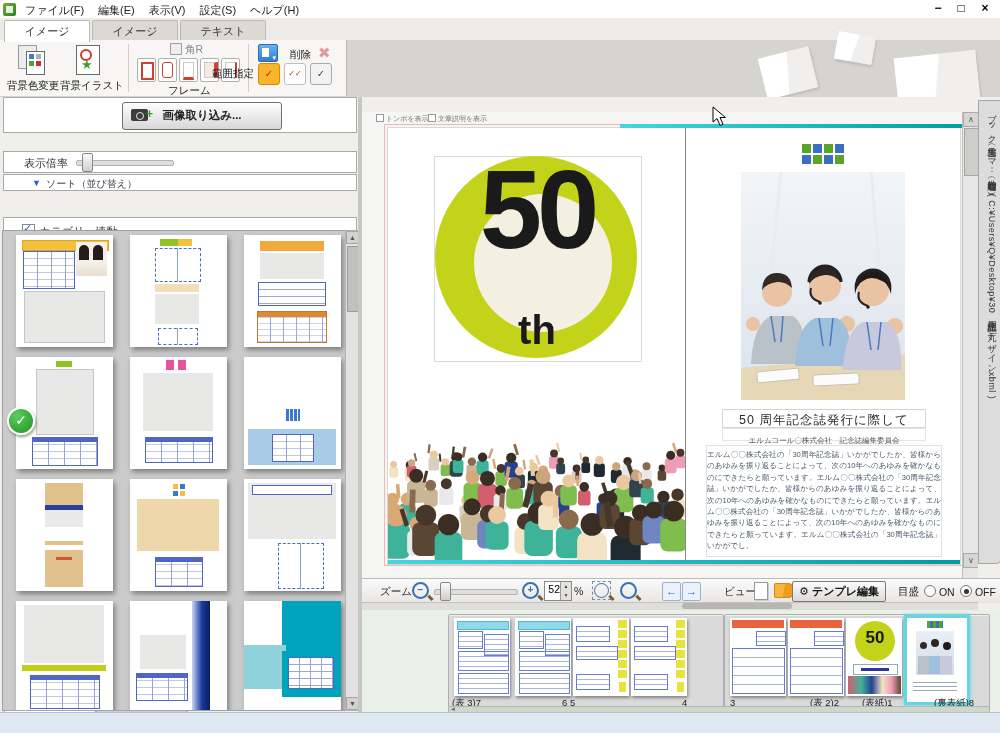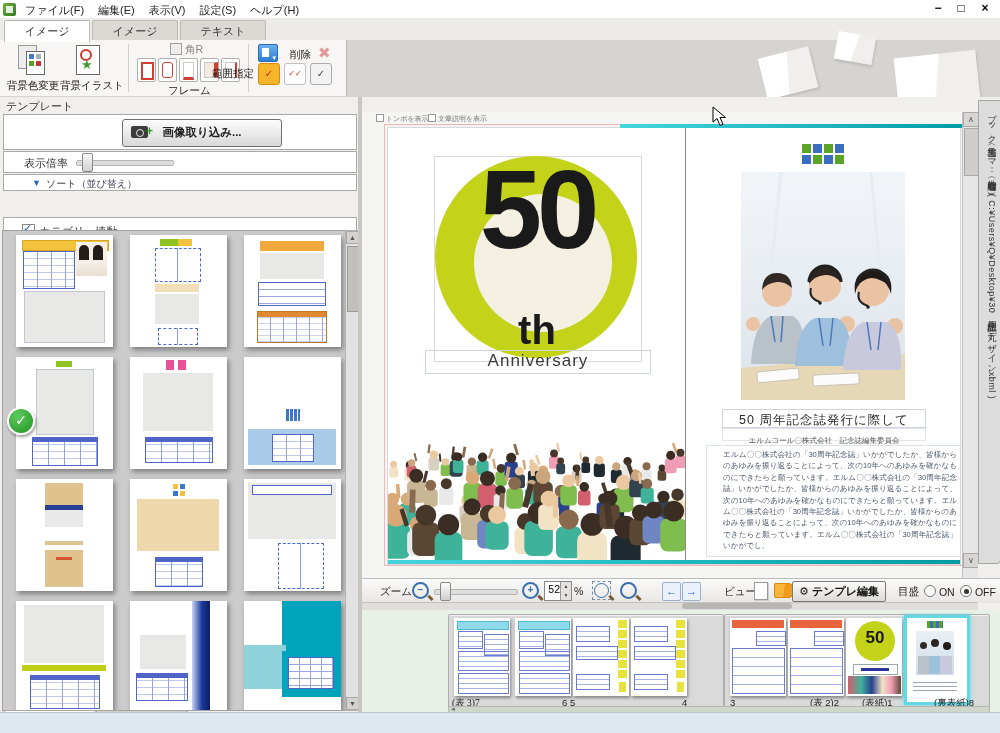--- a/index.html
+++ b/index.html
@@ -97,21 +97,21 @@
   .guide{position:absolute;border:1px solid #d9d9d9;}
   .framebox{position:absolute;border:1px solid #ccd4dc;}
   #big50{left:0;right:0;top:26px;text-align:center;font-size:112px;font-weight:800;letter-spacing:-5px;color:#1a1a1a;line-height:1;}
   #th50{left:0;right:0;top:182px;text-align:center;font-size:40px;font-weight:700;color:#1a1a1a;line-height:1;}
   #anniv{font-size:17px;color:#3a3a3a;letter-spacing:1px;}
   #covertitle{font-size:21px;font-weight:800;color:#2a35a0;}
   #covercompany{font-size:12.5px;font-weight:800;color:#1e1e1e;}
   .ctext{text-align:center;}
   #backheading{font-size:12.5px;color:#2b2b2b;letter-spacing:1px;}
   #backsub{font-size:7.5px;color:#555;}
-  #backbody{font-size:7.6px;line-height:1.5;color:#4a5668;text-align:justify;border:1px solid #dde2e8;padding:3px 16px;}
+  #backbody{font-size:7.6px;line-height:1.5;color:#4a5668;text-align:justify;border:1px solid #dde2e8;padding:3px 0;}
   .lg{position:absolute;width:9px;height:9px;}
   
   #vscroll{left:600px;top:0;width:16px;height:466px;background:#e6e6e6;border-left:1px solid #c0c0c0;}
   .vsbtn{position:absolute;left:0;width:16px;height:15px;background:#d8d6d3;border:1px solid #aaa;box-sizing:border-box;
       font-size:8px;text-align:center;line-height:13px;color:#555;}
   
   #zoombar{left:0;top:481px;width:638px;height:24px;background:linear-gradient(#fafafa,#e8e6e3);border-top:1px solid #bbb;font-size:10.5px;}
   .mag{position:absolute;width:13px;height:13px;border:2px solid #3a6fb0;border-radius:50%;color:#3a6fb0;
        font-weight:bold;font-size:10px;text-align:center;line-height:11px;}
   .mag:after{content:"";position:absolute;right:-4px;bottom:-4px;width:2.5px;height:6px;background:#7a5a30;transform:rotate(-45deg);}
@@ -222,21 +222,21 @@
   <div class="book" style="left:836px;top:-6px;width:38px;height:28px;transform:rotate(10deg);"></div>
   <div class="book" style="left:896px;top:14px;width:82px;height:50px;transform:rotate(-6deg);"></div>
 
   <svg class="abs" id="cursor" viewBox="0 0 15 21">
     <path d="M1,1 L1,16 L5,12.5 L8,19.5 L11,18.2 L8,11.5 L13.5,11.5 Z" fill="#fff" stroke="#000" stroke-width="1"></path>
   </svg>
 </div>
 
 <div class="abs" id="leftpanel">
   <div class="abs lp-label" style="left:6px;top:2px;">テンプレート</div>
-  <div class="lp-box" style="top:17px;height:34px;">
+  <div class="lp-box" style="top:0;height:34px;">
     <div id="importbtn">
       <span class="cam"></span>
       <span>画像取り込み...</span>
     </div>
   </div>
   <div class="lp-box" style="top:54px;height:20px;">
     <span class="abs lp-label" style="left:20px;top:4px;">表示倍率</span>
     <span class="slider-track" style="left:72px;top:8px;width:96px;"></span>
     <span class="slider-thumb" style="left:78px;top:1px;"></span>
   </div>
@@ -345,21 +345,20 @@
     <span class="abs tinychk" style="left:66px;top:2px;"><span class="tinybox"></span> <span>文章説明を表示</span></span>
 
     <div class="abs" id="pinkrect"></div>
 
     <div class="abs page" style="left:26px;top:16px;width:298px;height:436px;">
       <div class="guide" style="left:46px;top:28px;width:206px;height:204px;"></div>
       <div class="abs" style="left:47px;top:28px;width:202px;height:202px;border-radius:50%;background:#c3d319;"></div>
       <div class="abs" style="left:86px;top:66px;width:138px;height:138px;border-radius:50%;background:#f3efe1;"></div>
       <div class="abs" id="big50">50</div>
       <div class="abs" id="th50">th</div>
-      <div class="framebox ctext" style="left:37px;top:222px;width:224px;height:22px;"><span id="anniv">Anniversary</span></div>
       <svg class="abs" id="crowd-svg" style="left:0;top:308px;" width="298" height="128" viewBox="0 0 298 128" preserveAspectRatio="none">
           <rect x="1.155513743800781" y="30.739036351165982" width="8.920469821673526" height="10.979039780521262" rx="2.401664951989026" fill="#f2e3c4"></rect>
           <circle cx="5.615748654637544" cy="28.337371399176956" r="3.4309499314128944" fill="#eac8a0"></circle>
           <rect x="16.51061616281524" y="31.782403120713305" width="10.456284293552812" height="12.869272976680385" rx="2.8151534636488336" fill="#f2e3c4"></rect>
           <circle cx="21.738758309591645" cy="28.96724965706447" r="4.02164780521262" fill="#3a2e24"></circle>
           <rect x="27.60999927455946" y="18.15974965706447" width="2.0185858196159123" height="8.07434327846365" fill="#8a6a4e" transform="rotate(-12.9519890260631 23.572827635327634 26.96812414266118)"></rect>
           <rect x="18.80162478896275" y="29.537233367626886" width="9.542405692729767" height="11.744499314128944" rx="2.5691092249657066" fill="#d25f6e"></rect>
           <circle cx="23.572827635327634" cy="26.96812414266118" r="3.670156035665295" fill="#caa57e"></circle>
           <rect x="39.21249366888256" y="8.844540466392319" width="2.2486484053497944" height="8.994593621399178" fill="#8a6a4e" transform="rotate(6.8748285322359415 45.75401630262741 18.656824417009602)"></rect>
           <rect x="40.439029162709716" y="21.51874056927298" width="10.629974279835391" height="13.083045267489712" rx="2.8619161522633743" fill="#d8cfc0"></rect>
@@ -664,21 +663,21 @@
           <div class="abs" style="left:20px;top:3px;width:16px;height:7px;background:repeating-linear-gradient(90deg,#5aa428 0 3px,#3a6fc0 3px 6px)"></div>
           <div class="abs" style="left:9px;top:13px;width:38px;height:44px;background:linear-gradient(#eaf0f5,#cfdce8)"></div>
           <div class="abs" style="left:13px;top:24px;width:7px;height:7px;border-radius:50%;background:#332a26"></div>
           <div class="abs" style="left:24px;top:21px;width:8px;height:8px;border-radius:50%;background:#2c2420"></div>
           <div class="abs" style="left:36px;top:24px;width:8px;height:8px;border-radius:50%;background:#201a18"></div>
           <div class="abs" style="left:11px;top:38px;width:34px;height:18px;background:linear-gradient(90deg,#b9c2c9 33%,#9fc0dc 33% 66%,#c9c9dd 66%)"></div>
           <div class="abs" style="left:6px;top:61px;width:44px;height:14px;background:repeating-linear-gradient(#fff 0 3px,#9aa8b8 3px 4px)"></div>
         </div>
       </div>
     <div id="flabels">
-        <span class="flabel" style="left: 90px; font-family: Liberation Serif, serif;">(表 3)7</span>
+        <span class="flabel" style="left: 90px;">(表 3)7</span>
         <span class="flabel" style="left: 200px;">6 5</span>
         <span class="flabel" style="left: 320px;">4</span>
         <span class="flabel" style="left: 368px;">3</span>
         <span class="flabel" style="left: 448px;">(表 2)2</span>
         <span class="flabel" style="left: 500px;">(表紙)1</span>
         <span class="flabel" style="left: 572px;">(裏表紙)8</span>
       </div>
     <div class="abs" id="fsscroll">
       <span style="position:absolute;left:1px;top:-1px;font-size:6px;color:#667;">◄</span>
     </div>

